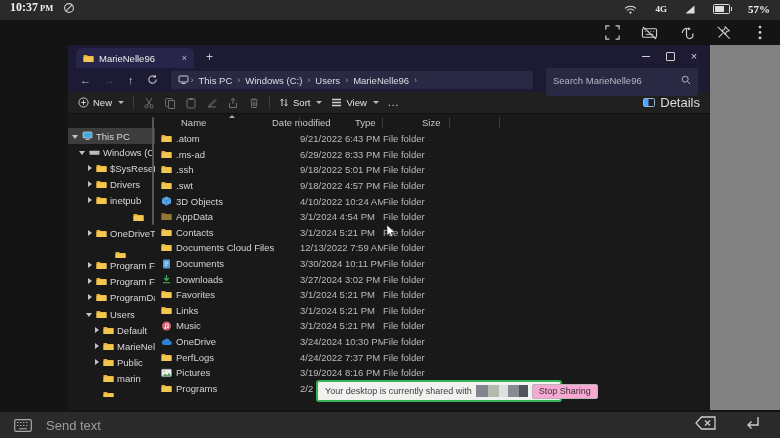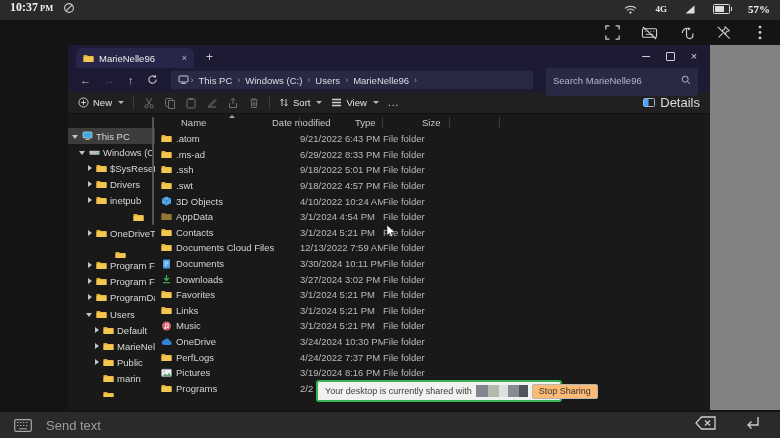--- a/index.html
+++ b/index.html
@@ -106,21 +106,21 @@
   .vt-btn{width:12px;height:10px;display:flex;align-items:center;justify-content:center;border-radius:1px;}
   .vt-btn.active{background:#d2d2d2;}
 
   
   #share-banner{position:absolute;left:316px;top:380px;width:246px;height:22px;background:#f1f2ef;
     border:2px solid #37b357;border-radius:3px;display:flex;align-items:center;gap:4px;
     padding:0 4px 0 7px;box-sizing:border-box;z-index:30;}
   .banner-msg{font-size:9px;color:#3b3b3b;white-space:nowrap;}
   .redact{display:flex;height:12px;flex:0 0 auto;}
   .redact span{display:inline-block;height:12px;}
-  .stop-btn{margin-left:auto;font-size:9px;color:#333;background:#fdba74;border:1px solid #b4b4b4;
+  .stop-btn{margin-left:auto;font-size:9px;color:#333;background:#f9a8d4;border:1px solid #b4b4b4;
             border-radius:2px;padding:1.5px 6px;white-space:nowrap;}
 
   
   #bottom-bar{position:absolute;left:0;top:412px;width:780px;height:26px;background:#2a2a2a;
     display:flex;align-items:center;gap:14px;padding:0 14px;box-sizing:border-box;}
   .send-text{font-size:13px;color:#9d9d9d;}
   .bb-right{margin-left:auto;display:flex;align-items:center;gap:28px;padding-right:6px;}
 
   #mouse-cursor{position:absolute;left:386px;top:224px;z-index:40;}
 </style>

